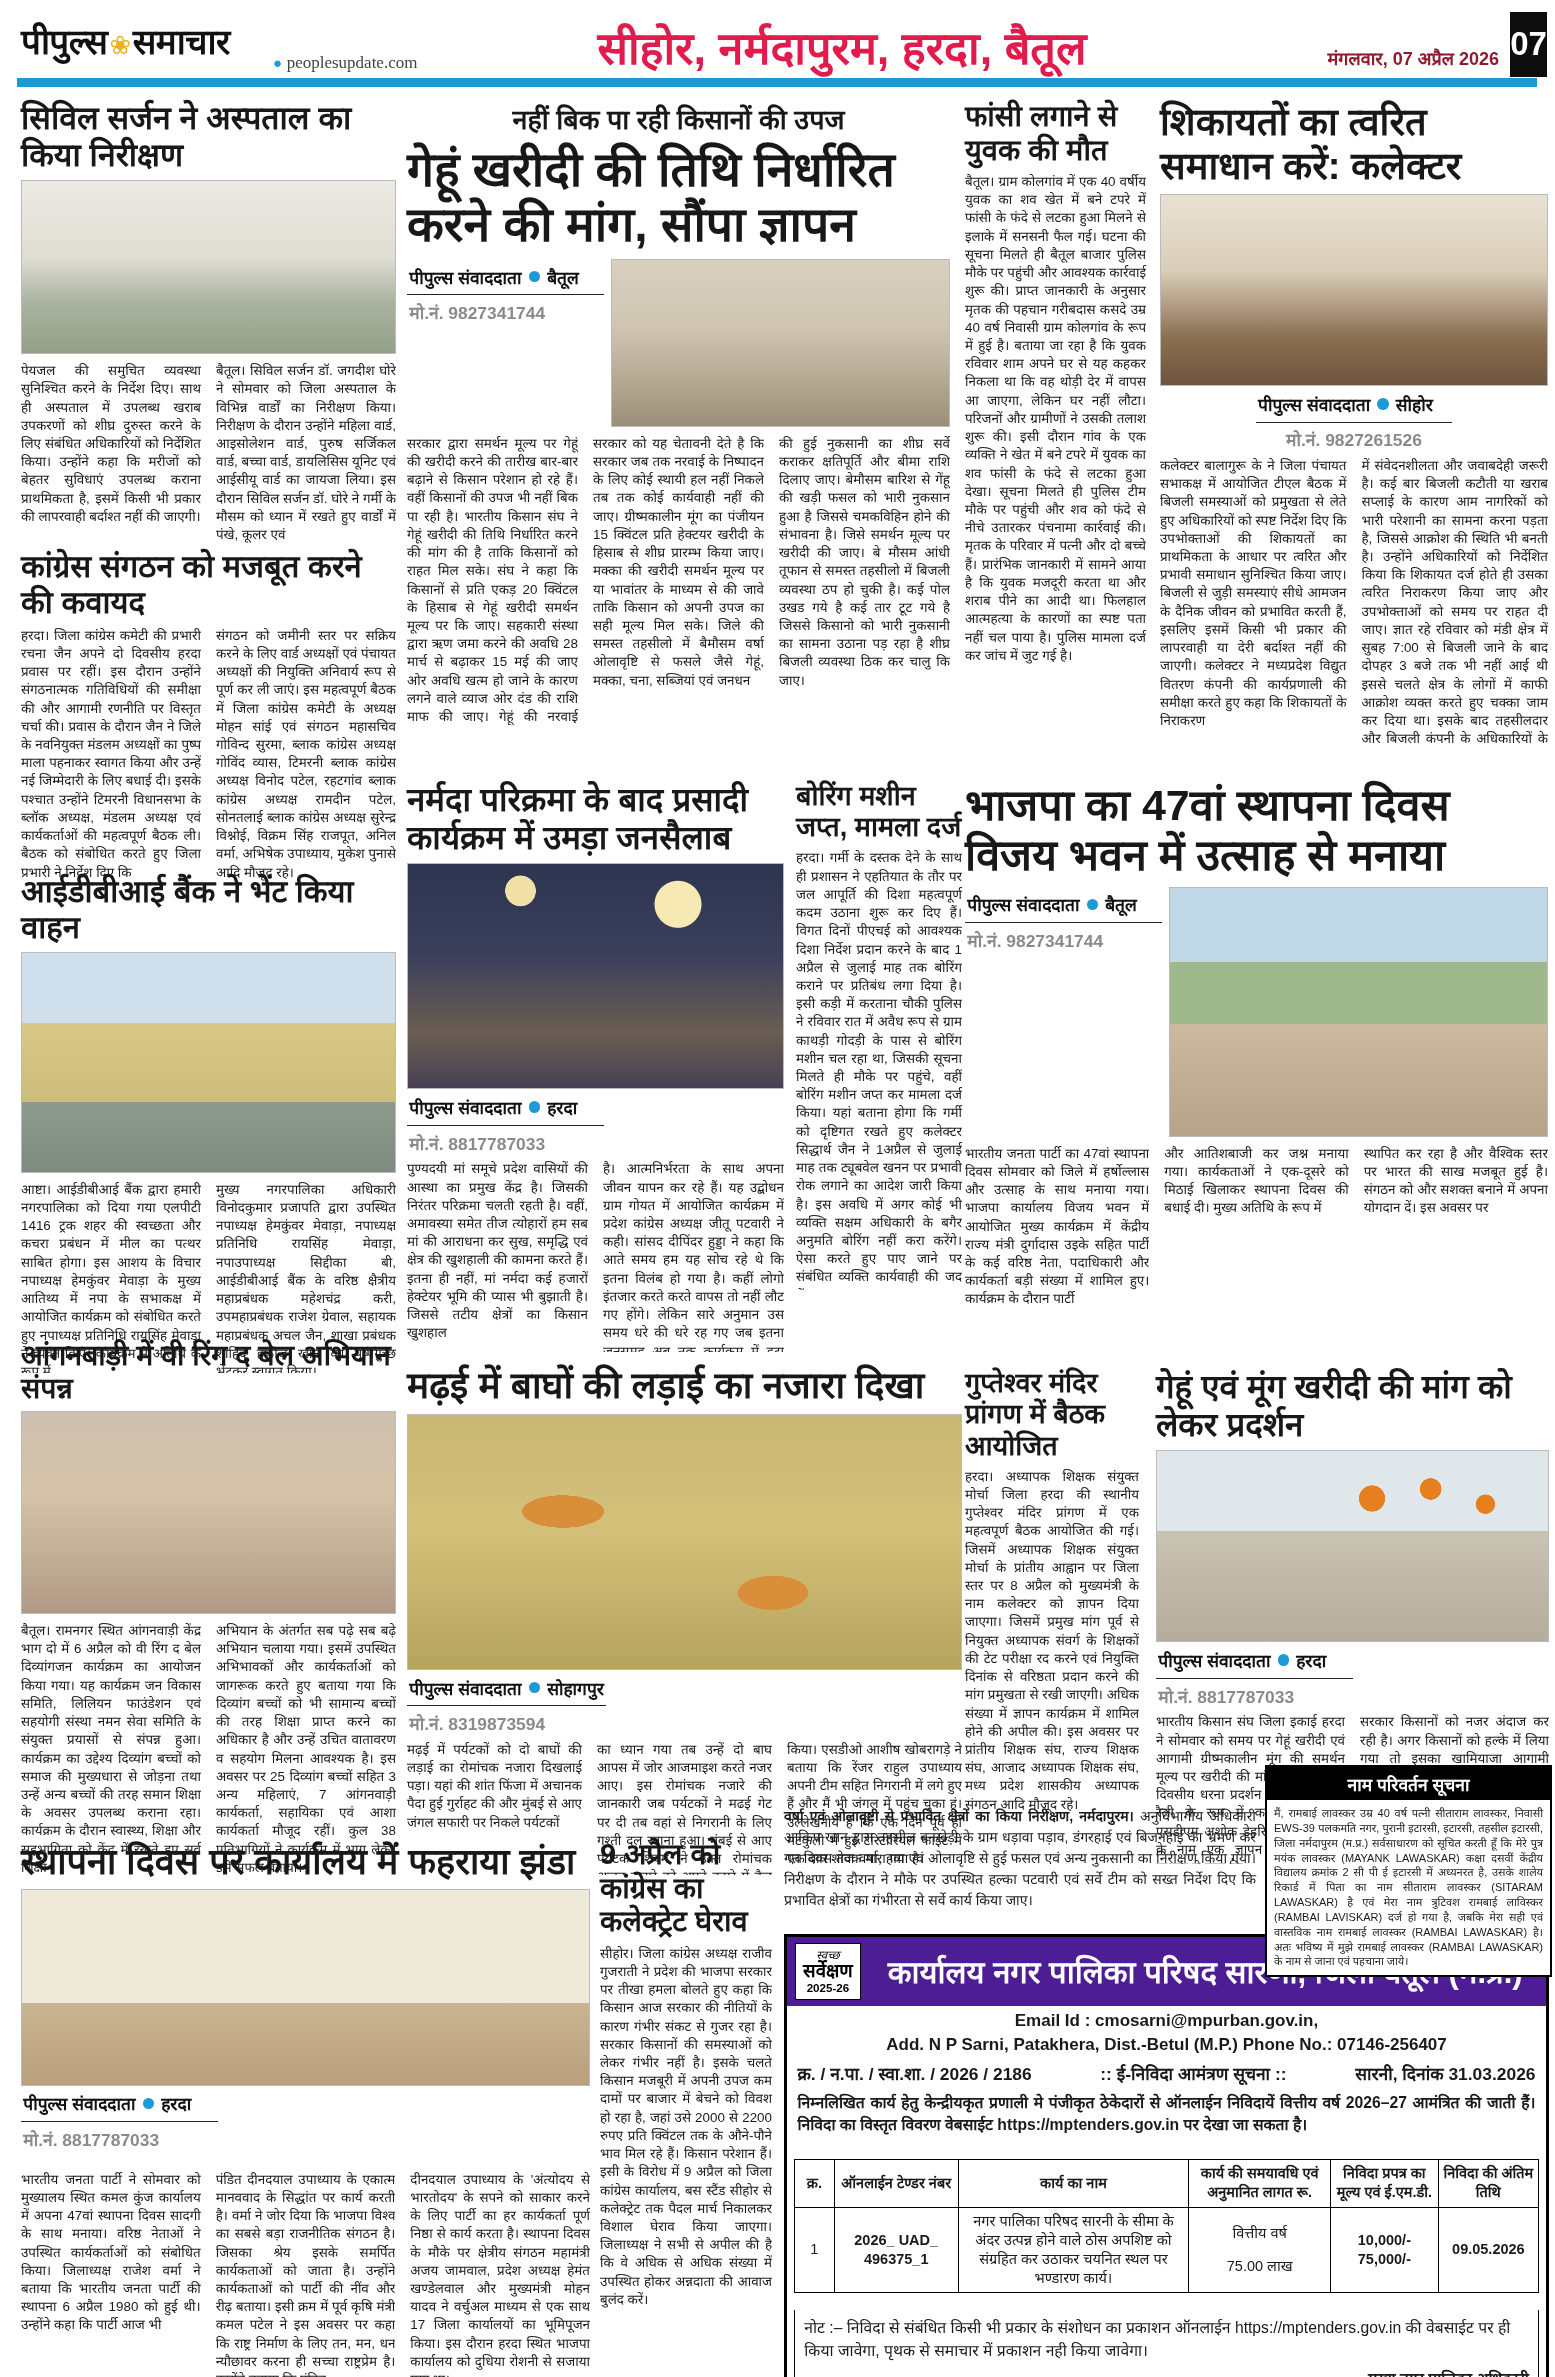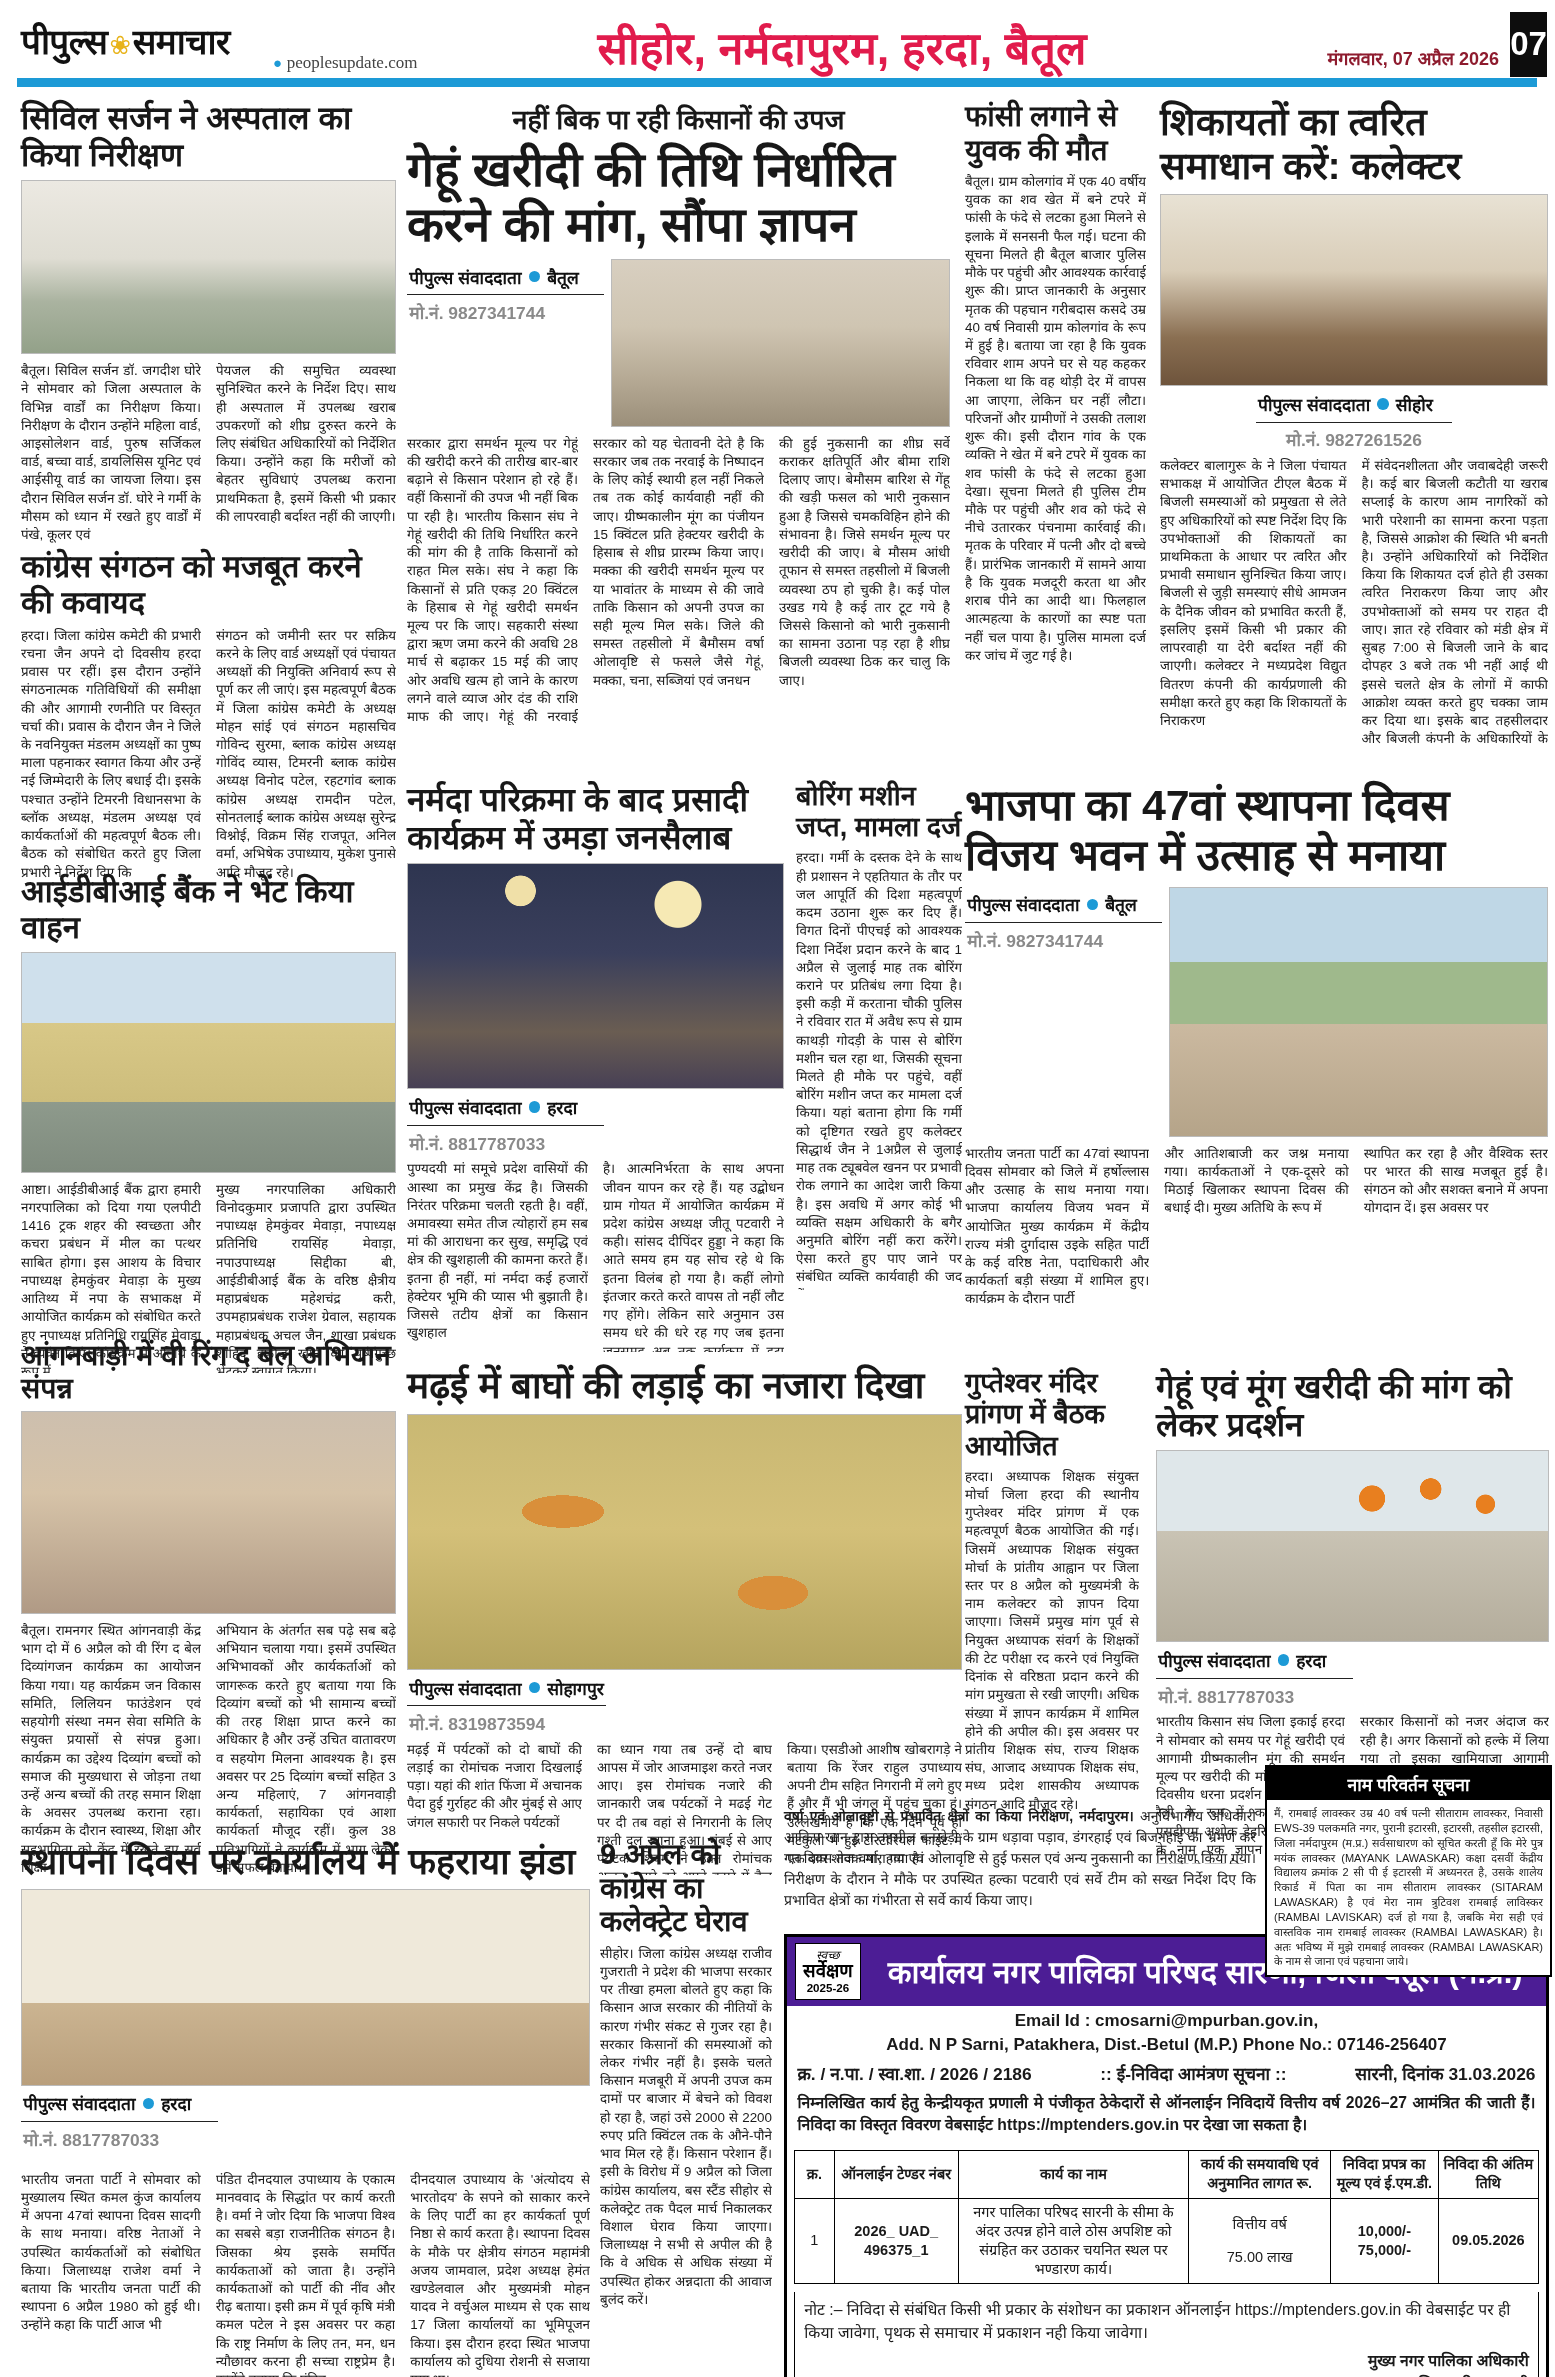--- a/index.html
+++ b/index.html
@@ -58,21 +58,21 @@
   #tender{position:absolute;left:784px;top:1934px;width:765px;border:3.5px solid #000;background:#fff;box-sizing:border-box;}
   .t-head{background:#4c1d95;color:#fff;display:flex;align-items:center;gap:14px;padding:7px 9.3px;}
   .t-logo{background:#fff;color:#000;border:1.7px solid #fff;outline:1.7px solid #000;padding:3.5px 5.8px;text-align:center;line-height:1.1;flex:none;}
   .t-logo .s1{font-size:11.6px;font-style:italic;}
   .t-logo .s2{font-size:18.6px;font-weight:bold;}
   .t-logo .s3{font-size:11.6px;font-weight:bold;}
   .t-title{flex:1;text-align:center;font-size:31px;font-weight:bold;}
   .t-line{text-align:center;font-weight:bold;font-size:17px;margin-top:4.6px;}
   .t-refrow{display:flex;justify-content:space-between;align-items:center;font-size:17.4px;font-weight:bold;padding:5.8px 10.5px;}
   .t-intro{font-size:15.7px;line-height:1.4;text-align:justify;padding:1.2px 10.5px 5.8px 10.5px;font-weight:bold;}
-  table.t-table{border-collapse:collapse;width:calc(100% - 14px);margin:8px 7px;border-radius:24px;}
+  table.t-table{border-collapse:collapse;width:calc(100% - 14px);margin:17px 7px;border-radius:24px;}
   table.t-table th,table.t-table td{border:1.7px solid #000;font-size:14.5px;text-align:center;padding:4.6px;vertical-align:middle;line-height:1.3;}
   table.t-table th{font-weight:bold;}
   .t-note{border:1.7px solid #000;border-top:none;margin:0 7px 5.8px 7px;padding:7px 9.3px;font-size:15.7px;line-height:1.45;}
   .t-sign{text-align:right;font-weight:bold;margin-top:5.8px;}
 </style>
 </head>
 <body>
 
 <div id="page">
 
@@ -82,22 +82,22 @@
   <div class="m-site"><span class="dot">●</span><span>peoplesupdate.com</span></div>
   <div class="m-region">सीहोर, नर्मदापुरम, हरदा, बैतूल</div>
   <div class="m-date">मंगलवार, 07 अप्रैल 2026</div>
   <div class="m-pagebox">07</div>
   <div class="m-bar"></div>
 
   <section class="art" style="left:21px;top:100px;width:375px;">
     <h2 class="hl" style="font-size:32px;">सिविल सर्जन ने अस्पताल का किया निरीक्षण</h2>
     <div class="photo ph-hospital" style="height:174px;"></div>
     <div class="body" style="height:232px;margin-top:8.1px;">
+      <div class="col">पेयजल की समुचित व्यवस्था सुनिश्चित करने के निर्देश दिए। साथ ही अस्पताल में उपलब्ध खराब उपकरणों को शीघ्र दुरुस्त करने के लिए संबंधित अधिकारियों को निर्देशित किया। उन्होंने कहा कि मरीजों को बेहतर सुविधाएं उपलब्ध कराना प्राथमिकता है, इसमें किसी भी प्रकार की लापरवाही बर्दाश्त नहीं की जाएगी।</div>
       <div class="col">बैतूल। सिविल सर्जन डॉ. जगदीश घोरे ने सोमवार को जिला अस्पताल के विभिन्न वार्डों का निरीक्षण किया। निरीक्षण के दौरान उन्होंने महिला वार्ड, आइसोलेशन वार्ड, पुरुष सर्जिकल वार्ड, बच्चा वार्ड, डायलिसिस यूनिट एवं आईसीयू वार्ड का जायजा लिया। इस दौरान सिविल सर्जन डॉ. घोरे ने गर्मी के मौसम को ध्यान में रखते हुए वार्डों में पंखे, कूलर एवं</div>
-      <div class="col">पेयजल की समुचित व्यवस्था सुनिश्चित करने के निर्देश दिए। साथ ही अस्पताल में उपलब्ध खराब उपकरणों को शीघ्र दुरुस्त करने के लिए संबंधित अधिकारियों को निर्देशित किया। उन्होंने कहा कि मरीजों को बेहतर सुविधाएं उपलब्ध कराना प्राथमिकता है, इसमें किसी भी प्रकार की लापरवाही बर्दाश्त नहीं की जाएगी।</div>
     </div>
   </section>
 
   <section class="art" style="left:407px;top:100px;width:543px;">
     <div class="kicker" style="font-size:27px;">नहीं बिक पा रही किसानों की उपज</div>
     <h2 class="hl" style="font-size:48px;text-align:left;">गेहूं खरीदी की तिथि निर्धारित करने की मांग, सौंपा ज्ञापन</h2>
     <div class="prow">
       <div class="bylinecol">
         <div class="byline">
             <span>पीपुल्स संवाददाता</span>

